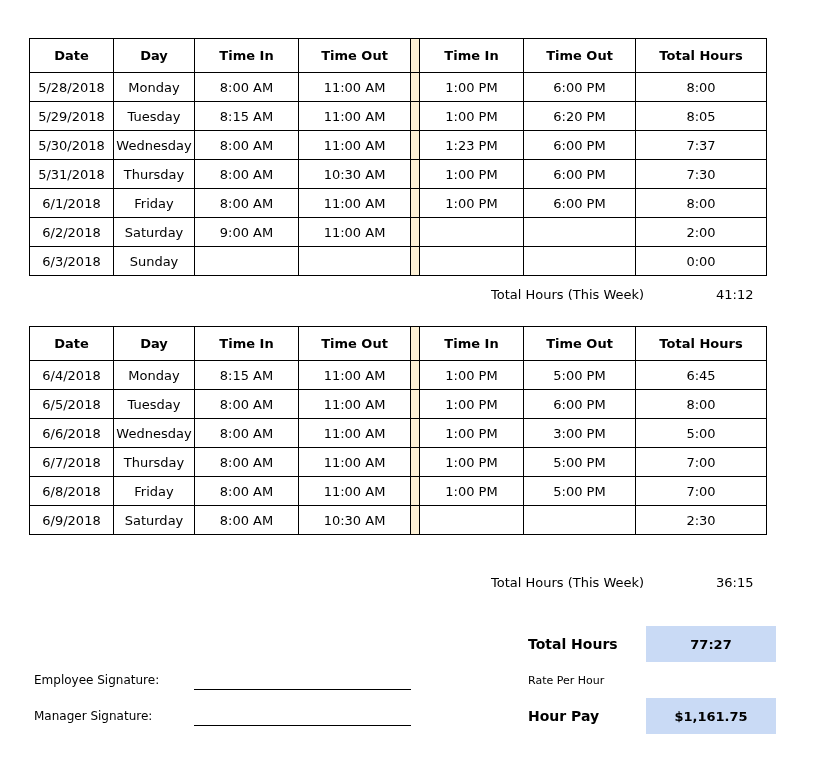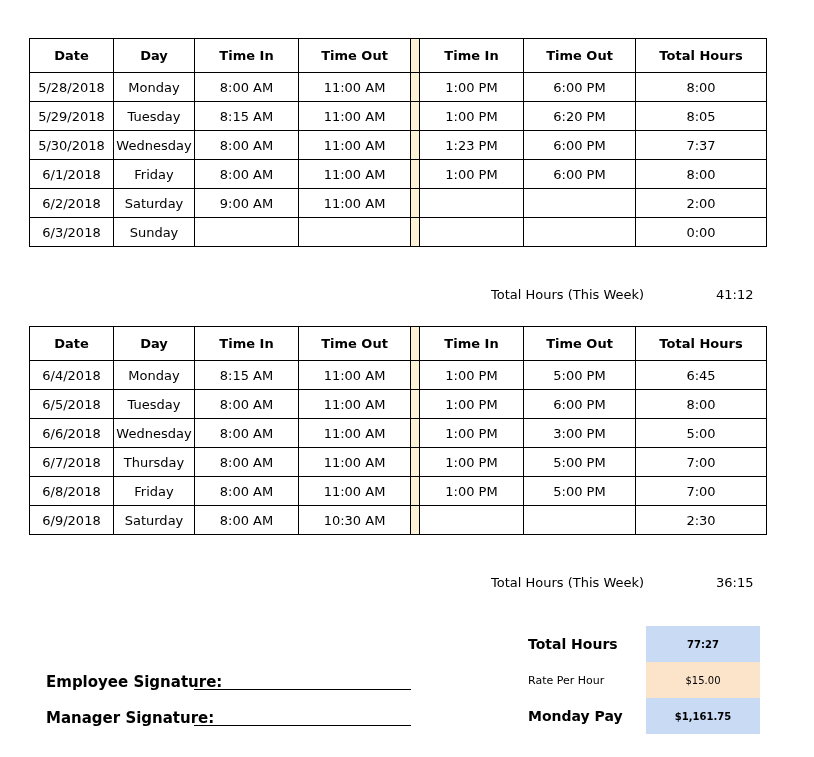--- a/index.html
+++ b/index.html
@@ -10,24 +10,24 @@
   table.ts td.gap, table.ts th.gap { background:#fdf1d6; border-top:1px solid #000; border-bottom:1px solid #000; }
   .week1 { top:38px; }
   .week2 { top:326px; }
   .wk-total { position:absolute; font-size:13px; }
   .wk-total-label { left:491px; }
   .wk-total-val { left:716px; font-weight:normal; }
   .summary { position:absolute; left:520px; top:626px; }
   .srow { display:flex; height:36px; align-items:center; }
   .slabel { width:118px; padding-left:8px; font-size:11px; }
   .slabel.bold { font-weight:bold; font-size:14px; }
-  .sval { width:114px; height:36px; display:flex; align-items:center; justify-content:center; font-size:10px; }
+  .sval { width:130px; height:36px; display:flex; align-items:center; justify-content:center; font-size:13px; }
   .sval.blue { background:#c9daf5; font-weight:bold; }
   .sval.peach { background:#fce4cb; }
-  .sig { position:absolute; left:46px; font-weight:bold; font-size:15px; }
+  .sig { position:absolute; left:34px; font-weight:normal; font-size:12px; }
   .sigline { position:absolute; left:194px; width:217px; border-bottom:1px solid #000; }
 </style>
 </head>
 <body>
 
 <div class="page">
 
   <table class="ts week1">
     <colgroup>
       <col style="width:84px">
@@ -74,20 +74,30 @@
         </tr>
         <tr>
           <td>5/30/2018</td>
           <td>Wednesday</td>
           <td>8:00 AM</td>
           <td>11:00 AM</td>
           <td class="gap"></td>
           <td>1:23 PM</td>
           <td>6:00 PM</td>
           <td>7:37</td>
+        </tr>
+        <tr>
+          <td>5/31/2018</td>
+          <td>Thursday</td>
+          <td>8:00 AM</td>
+          <td>10:30 AM</td>
+          <td class="gap"></td>
+          <td>1:00 PM</td>
+          <td>6:00 PM</td>
+          <td>7:30</td>
         </tr>
         <tr>
           <td>6/1/2018</td>
           <td>Friday</td>
           <td>8:00 AM</td>
           <td>11:00 AM</td>
           <td class="gap"></td>
           <td>1:00 PM</td>
           <td>6:00 PM</td>
           <td>8:00</td>
@@ -206,24 +216,23 @@
   <div class="wk-total wk-total-label" style="top:575px">Total Hours (This Week)</div>
   <div class="wk-total wk-total-val" style="top:575px">36:15</div>
 
   <div class="summary">
     <div class="srow">
       <div class="slabel bold">Total Hours</div>
       <div class="sval blue">77:27</div>
     </div>
     <div class="srow">
       <div class="slabel">Rate Per Hour</div>
-      <div class="sval peach">$15.00</div>
     </div>
     <div class="srow">
-      <div class="slabel bold">Monday Pay</div>
+      <div class="slabel bold">Hour Pay</div>
       <div class="sval blue">$1,161.75</div>
     </div>
   </div>
 
   <div class="sig" style="top:673px">Employee Signature:</div>
   <div class="sigline" style="top:674px;height:15px"></div>
   <div class="sig" style="top:709px">Manager Signature:</div>
   <div class="sigline" style="top:710px;height:15px"></div>
 
 </div>

